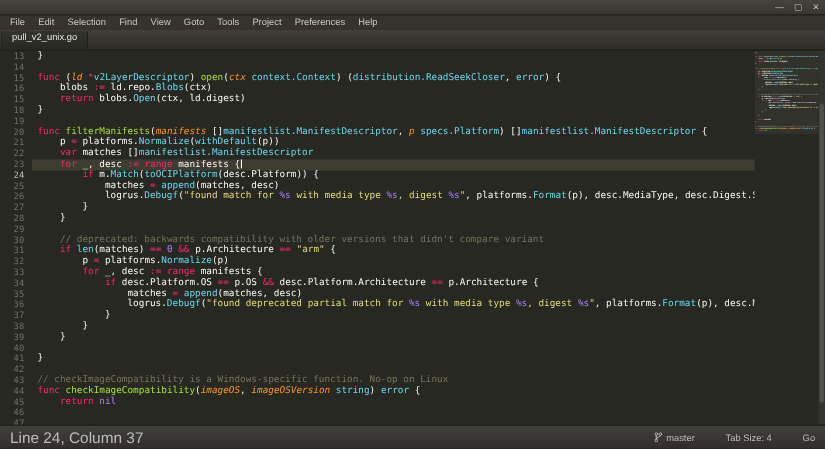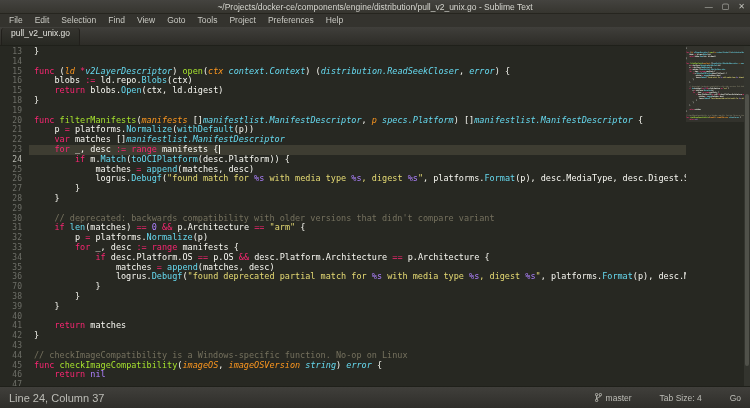--- a/index.html
+++ b/index.html
@@ -36,21 +36,21 @@
   .ln.active { color:#b9bab2; }
   .code { flex:1 1 auto; overflow:hidden; padding-top:1px; padding-left:5px; }
   .code-line { font-family:"DejaVu Sans Mono", monospace; font-size:8.5px; line-height:9.8px; height:9.8px;
                white-space:pre; color:#f8f8f2; }
   .code-line.active { background:#3e3d32; margin-left:-5px; padding-left:5px; }
 
   .tk-w  { color:#f8f8f2; }
   .tk-k  { color:#f92672; }
   .tk-f  { color:#66d9ef; }
   .tk-fd { color:#a6e22e; }
-  .tk-t  { color:#66d9ef; font-style:italic; }
+  .tk-t  { color:#66d9ef; }
   .tk-s  { color:#e6db74; }
   .tk-c  { color:#75715e; }
   .tk-p  { color:#fd971f; font-style:italic; }
   .tk-n  { color:#ae81ff; }
   .tk-fmt{ color:#ae81ff; }
 
   .cursor { display:inline-block; width:1px; height:8.5px; background:#f8f8f0; vertical-align:middle; margin-left:1px; }
 
   
   .minimap { position:absolute; top:0; right:6px; bottom:0; width:58px; background:#272822; overflow:hidden; }
@@ -59,32 +59,31 @@
                white-space:pre; letter-spacing:-0.4px; overflow:hidden; }
   .mini-viewport { position:absolute; left:0; right:0; top:0; height:76px; background:rgba(248,248,242,0.05); }
 
   
   .scrollbar { position:absolute; top:0; right:0; bottom:0; width:6px; background:#33342e; }
   .thumb { position:absolute; left:1px; width:4px; top:14%; height:80%; background:#50514a; border-radius:2px; }
 
   
   .statusbar { height:22px; flex:0 0 22px; background:linear-gradient(#403f3b,#2f2e2a); border-top:1px solid #1f201a;
                display:flex; align-items:center; justify-content:space-between; padding:0 9px; }
-  .status-left { font-size:11px; color:#bdbdb7; }
+  .status-left { font-size:14px; color:#bdbdb7; }
   .status-right { display:flex; align-items:flex-end; gap:28px; font-size:8.5px; color:#bdbdb7; }
   .branch { display:flex; align-items:center; gap:4px; }
   .branch svg { display:block; }
 </style>
 </head>
 <body>
 
 <div class="window">
 
   <div class="titlebar">
-    <div class="title">~/Projects/docker-ce/components/engine/distribution/pull_v2_unix.go - Sublime Text</div>
     <div class="win-controls">
       <span>—</span>
       <span>▢</span>
       <span>✕</span>
     </div>
   </div>
 
   <div class="menubar">
       <div class="menu-item">File</div>
       <div class="menu-item">Edit</div>
@@ -125,21 +124,21 @@
           <div class="ln">27</div>
           <div class="ln">28</div>
           <div class="ln">29</div>
           <div class="ln">30</div>
           <div class="ln">31</div>
           <div class="ln">32</div>
           <div class="ln">33</div>
           <div class="ln">34</div>
           <div class="ln">35</div>
           <div class="ln">36</div>
-          <div class="ln">70</div>
+          <div class="ln">37</div>
           <div class="ln">38</div>
           <div class="ln">39</div>
           <div class="ln">40</div>
           <div class="ln">41</div>
           <div class="ln">42</div>
           <div class="ln">43</div>
           <div class="ln">44</div>
           <div class="ln">45</div>
           <div class="ln">46</div>
           <div class="ln">47</div>
@@ -166,21 +165,20 @@
           <div class="code-line"><span class="tk-w">    </span><span class="tk-k">if</span><span class="tk-w"> </span><span class="tk-f">len</span><span class="tk-w">(matches) </span><span class="tk-k">==</span><span class="tk-w"> </span><span class="tk-n">0</span><span class="tk-w"> </span><span class="tk-k">&amp;&amp;</span><span class="tk-w"> p.Architecture </span><span class="tk-k">==</span><span class="tk-w"> </span><span class="tk-s">"arm"</span><span class="tk-w"> {</span></div>
           <div class="code-line"><span class="tk-w">        p </span><span class="tk-k">=</span><span class="tk-w"> platforms.</span><span class="tk-f">Normalize</span><span class="tk-w">(p)</span></div>
           <div class="code-line"><span class="tk-w">        </span><span class="tk-k">for</span><span class="tk-w"> _, desc </span><span class="tk-k">:=</span><span class="tk-w"> </span><span class="tk-k">range</span><span class="tk-w"> manifests {</span></div>
           <div class="code-line"><span class="tk-w">            </span><span class="tk-k">if</span><span class="tk-w"> desc.Platform.OS </span><span class="tk-k">==</span><span class="tk-w"> p.OS </span><span class="tk-k">&amp;&amp;</span><span class="tk-w"> desc.Platform.Architecture </span><span class="tk-k">==</span><span class="tk-w"> p.Architecture {</span></div>
           <div class="code-line"><span class="tk-w">                matches </span><span class="tk-k">=</span><span class="tk-w"> </span><span class="tk-f">append</span><span class="tk-w">(matches, desc)</span></div>
           <div class="code-line"><span class="tk-w">                logrus.</span><span class="tk-f">Debugf</span><span class="tk-w">(</span><span class="tk-s">"found deprecated partial match for </span><span class="tk-fmt">%s</span><span class="tk-s"> with media type </span><span class="tk-fmt">%s</span><span class="tk-s">, digest </span><span class="tk-fmt">%s</span><span class="tk-s">"</span><span class="tk-w">, platforms.</span><span class="tk-f">Format</span><span class="tk-w">(p), desc.MediaType, desc.Digest.String())</span></div>
           <div class="code-line"><span class="tk-w">            }</span></div>
           <div class="code-line"><span class="tk-w">        }</span></div>
           <div class="code-line"><span class="tk-w">    }</span></div>
           <div class="code-line"></div>
-          <div class="code-line"><span class="tk-w">    </span><span class="tk-k">return</span><span class="tk-w"> matches</span></div>
           <div class="code-line"><span class="tk-w">}</span></div>
           <div class="code-line"></div>
           <div class="code-line"><span class="tk-c">// checkImageCompatibility is a Windows-specific function. No-op on Linux</span></div>
           <div class="code-line"><span class="tk-k">func</span><span class="tk-w"> </span><span class="tk-fd">checkImageCompatibility</span><span class="tk-w">(</span><span class="tk-p">imageOS</span><span class="tk-w">, </span><span class="tk-p">imageOSVersion</span><span class="tk-w"> </span><span class="tk-t">string</span><span class="tk-w">) </span><span class="tk-t">error</span><span class="tk-w"> {</span></div>
           <div class="code-line"><span class="tk-w">    </span><span class="tk-k">return</span><span class="tk-w"> </span><span class="tk-n">nil</span></div>
         </div>
     </div>
     <div class="minimap">
       <div class="mini-code">
           <div class="mini-line"><span class="tk-w">}</span></div>

